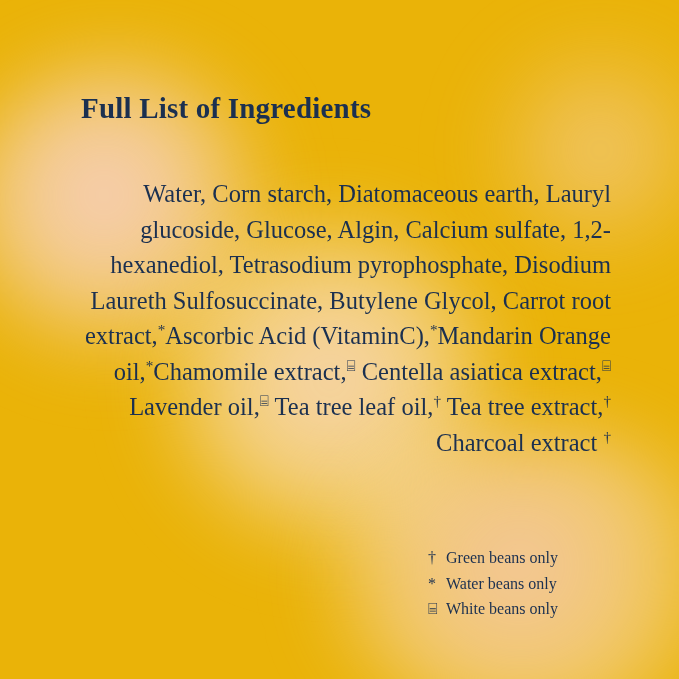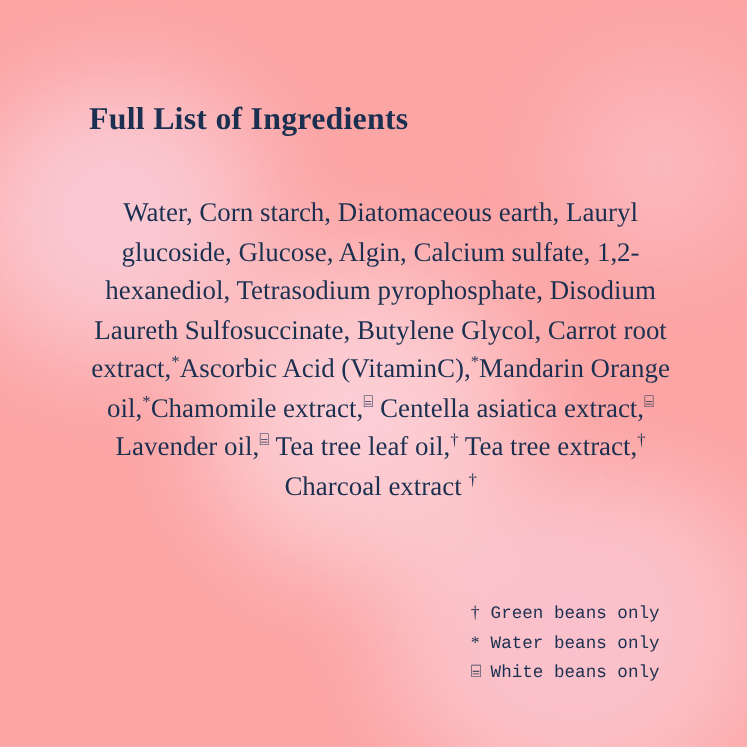--- a/index.html
+++ b/index.html
@@ -10,21 +10,21 @@
     width: 679px;
     height: 679px;
     background: #ffffff;
     font-family: "Liberation Serif", serif;
     overflow: hidden;
   }
   .page {
     position: relative;
     width: 679px;
     height: 679px;
-    background: #fca5a5;
+    background: #eab308;
     overflow: hidden;
   }
   
   .bloom {
     position: absolute;
     border-radius: 50%;
     filter: blur(38px);
     pointer-events: none;
   }
   .bloom-a {
@@ -69,21 +69,21 @@
     letter-spacing: 0.2px;
   }
   .ingredients {
     position: absolute;
     left: 81px;
     top: 176px;
     width: 530px;
     font-size: 24.5px;
     line-height: 35.5px;
     color: #1b3050;
-    text-align: center;
+    text-align: right;
   }
   .ingredients sup {
     font-size: 0.62em;
     vertical-align: super;
     line-height: 0;
   }
   .footnotes {
     position: absolute;
     left: 428px;
     top: 545px;
@@ -97,21 +97,20 @@
     align-items: baseline;
   }
   .footnote-mark {
     width: 18px;
     flex: 0 0 18px;
     text-align: left;
     font-size: 16px;
   }
   .footnote-text {
     flex: 1 1 auto;
-    font-family: Liberation Mono, monospace;
   }
 </style>
 </head>
 <body>
 
 <div class="page">
   <div class="bloom bloom-a"></div>
   <div class="bloom bloom-d"></div>
   <div class="bloom bloom-b"></div>
   <div class="bloom bloom-c"></div>

